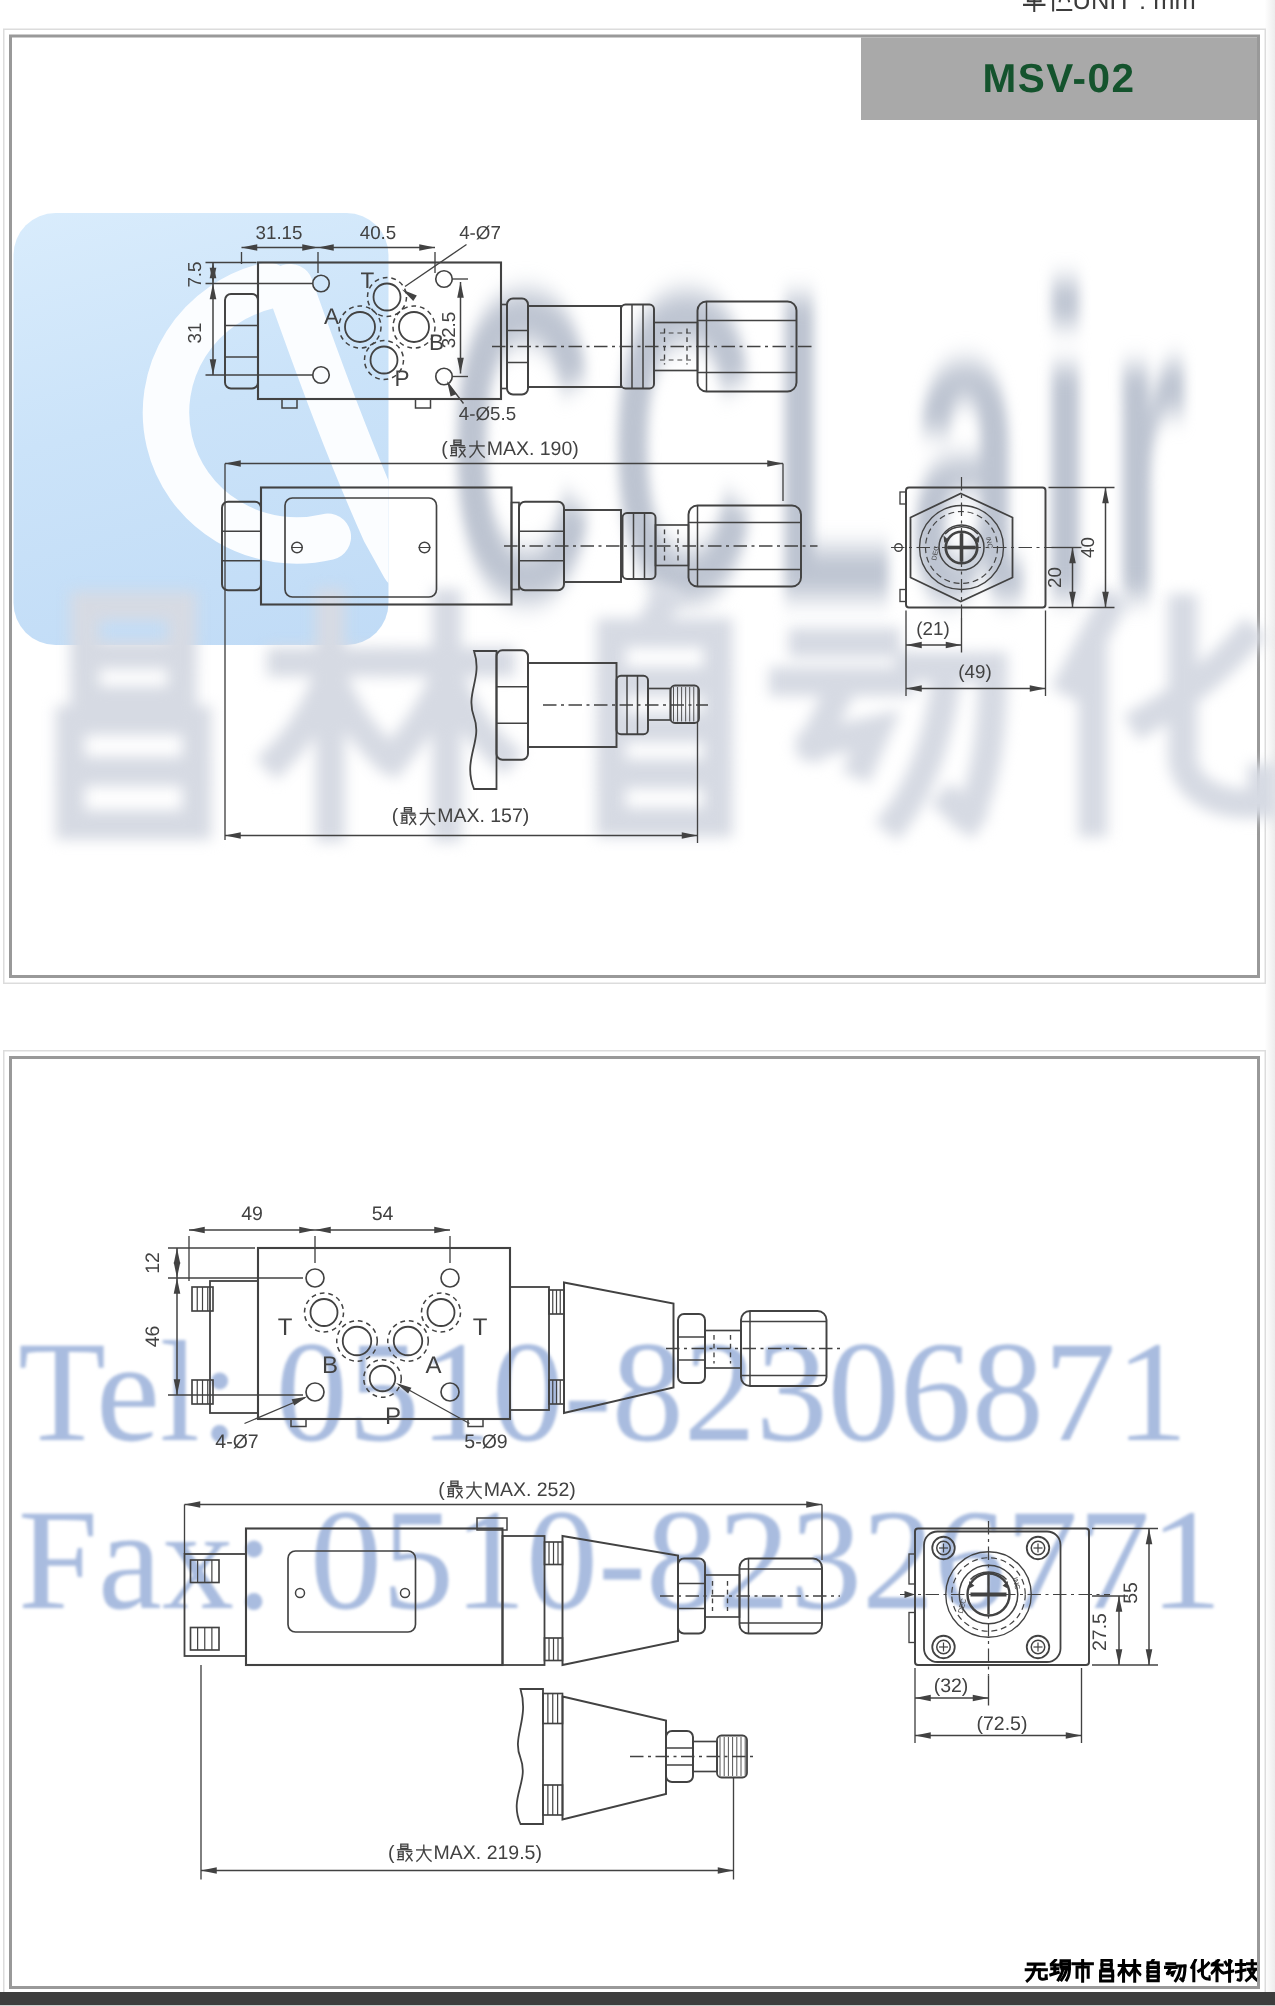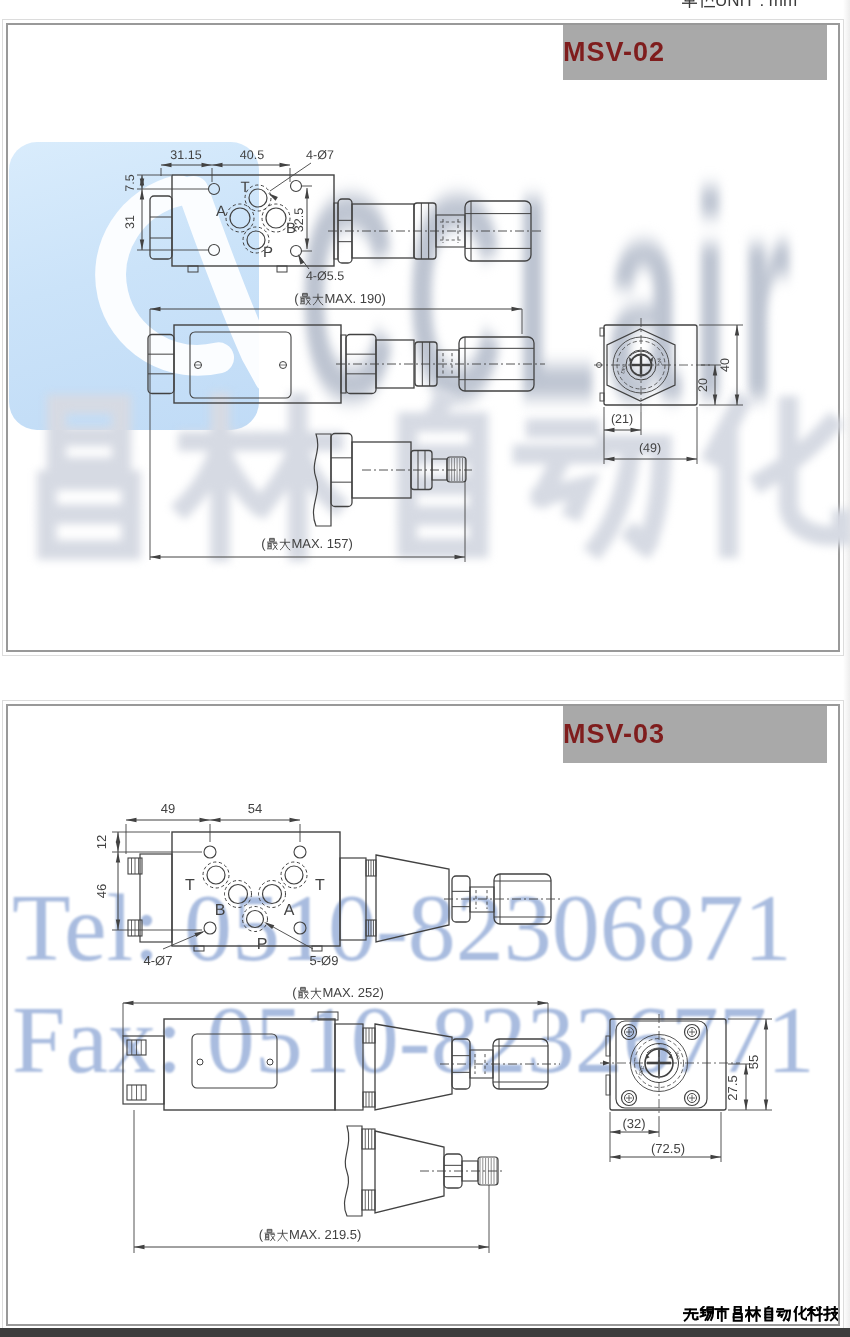--- a/index.html
+++ b/index.html
@@ -1,20 +1,20 @@
 <!DOCTYPE html>
 <html><head><meta charset="utf-8">
 <style>
 html,body{margin:0;padding:0}
 body{width:850px;height:1337px;position:relative;background:#fff;overflow:hidden;
      font-family:"Liberation Sans",sans-serif;-webkit-font-smoothing:antialiased}
 .panel{position:absolute;left:2px;width:840px;border:1px solid #dcdcdc;background:transparent}
 .inner{position:absolute;left:3px;top:3px;right:3px;bottom:3px;border:2px solid #999}
-.hdr{position:absolute;right:16px;width:264px;background:#a9a9a9;color:#7f1d1d;
-     font-weight:bold;font-size:27px;text-align:left;letter-spacing:1px}
+.hdr{position:absolute;right:5px;width:264px;background:#a9a9a9;color:#14532d;
+     font-weight:bold;font-size:27px;text-align:center;letter-spacing:1px}
 </style></head>
 <body>
 <svg width="0" height="0" style="position:absolute">
     <defs>
       <g id="g-dan">
         <path d="M30,6 L42,18"></path>
         <path d="M70,6 L58,18"></path>
         <path d="M25,24 H75 V58 H25 Z"></path>
         <path d="M25,35 H75"></path>
         <path d="M25,46 H75"></path>
@@ -181,21 +181,20 @@
 
 <div class="panel" style="top:19px;height:635px">
     <div class="inner"></div>
 
 <div class="hdr" style="top:5px;height:55px;line-height:55px">MSV-02</div>
   </div>
 
 <div class="panel" style="top:700px;height:628px">
     <div class="inner"></div>
 
-<div class="hdr" style="top:5px;height:57px;line-height:57px">MSV-03</div>
   </div>
 
 <div style="position:absolute;left:0;top:0;z-index:2">
     <svg width="850" height="680" viewBox="0 0 850 680" text-rendering="geometricPrecision" style="position:absolute;left:0;top:0">
       <rect x="172" y="175" width="162" height="91" fill="none" stroke="#424242" stroke-width="1.4"></rect>
       <g>
         <rect x="150" y="196.0" width="22" height="63.0" rx="4" fill="none" stroke="#424242" stroke-width="1.3"></rect>
         <line x1="150" y1="217.0" x2="172" y2="217.0" stroke="#424242" stroke-width="1"></line>
         <line x1="150" y1="238.0" x2="172" y2="238.0" stroke="#424242" stroke-width="1"></line>
       </g>

